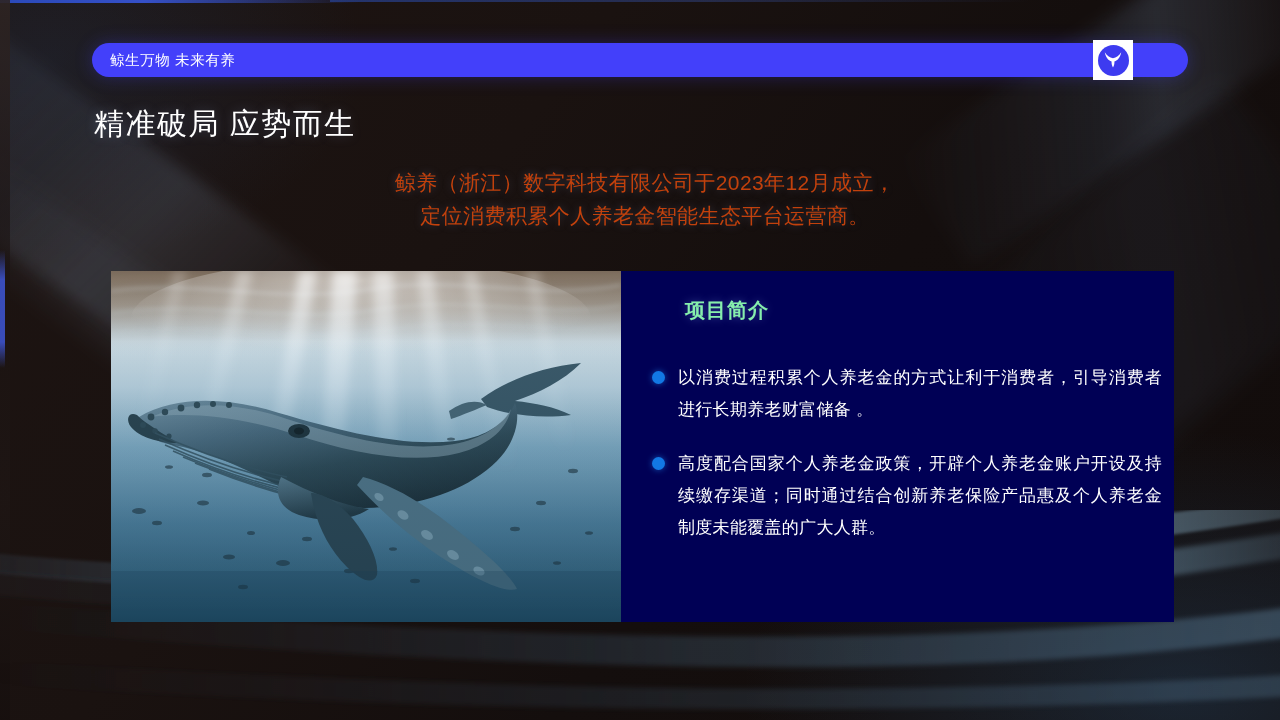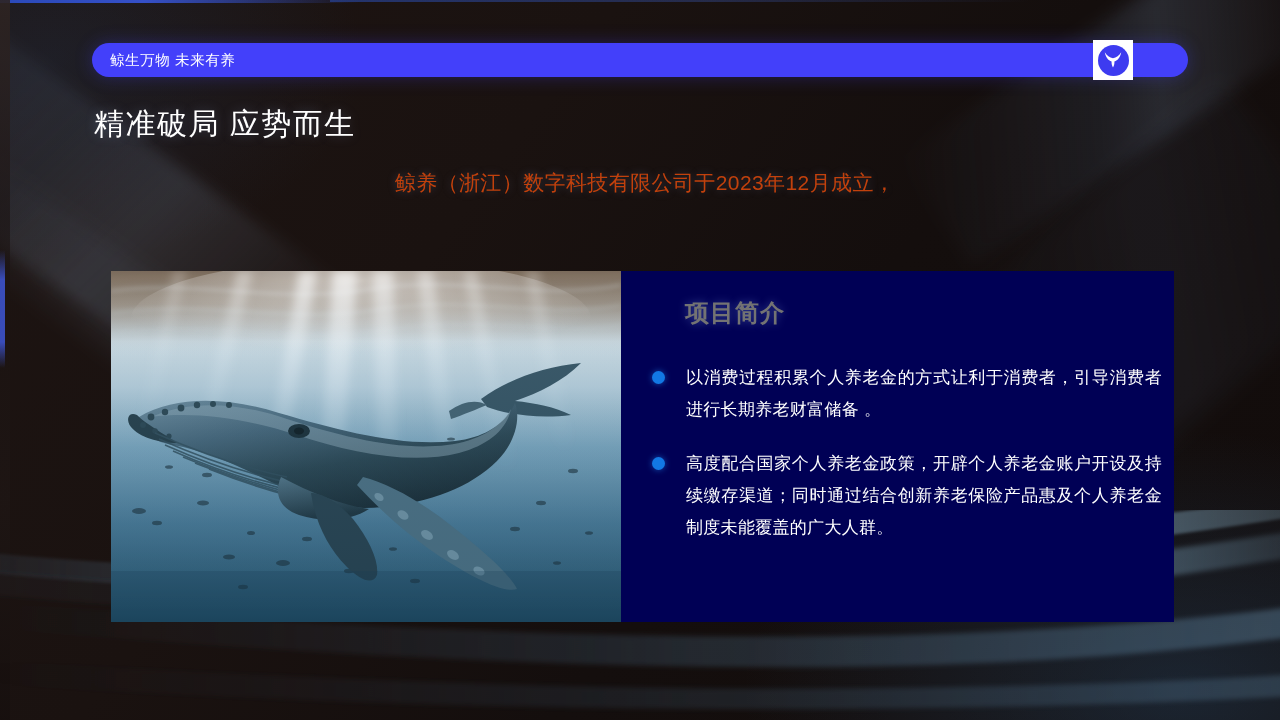--- a/index.html
+++ b/index.html
@@ -167,23 +167,23 @@
   
   .panel {
     position: absolute;
     left: 621px; top: 271px;
     width: 553px; height: 351px;
     background: #000055;
   }
   .panel-title {
     position: absolute;
     left: 685px; top: 297px;
-    font-size: 24px;
+    font-size: 20px;
     font-weight: bold;
-    color: #737373;
+    color: #86efac;
     letter-spacing: 1px;
     text-shadow: 0 0 8px rgba(150,180,255,0.35);
   }
   .bullets {
     position: absolute;
     left: 652px; top: 362px;
     width: 510px;
   }
   .bullet {
     position: relative;
@@ -193,21 +193,21 @@
   .bullet-dot {
     position: absolute;
     left: 0; top: 9px;
     width: 13px; height: 13px;
     border-radius: 50%;
     background: #1278e4;
     box-shadow: 0 0 6px rgba(30,130,235,0.6);
   }
   .bullet-text {
     display: block;
-    margin-left: 34px;
+    margin-left: 26px;
     font-size: 17px;
     color: #ffffff;
     line-height: 32px;
     letter-spacing: 0.3px;
     text-align: justify;
     text-justify: inter-ideograph;
   }
 </style>
 </head>
 <body>
@@ -263,20 +263,21 @@
     <div class="logo-circle">
       <svg width="22" height="20" viewBox="0 0 22 20">
         <path d="M2.8 2.2 C3.6 7.0 6.2 10.4 9.6 11.6 C9.4 13.6 9.9 15.8 11 17.4 C12.1 15.8 12.6 13.6 12.4 11.6 C15.8 10.4 18.4 7.0 19.2 2.2 C17.2 5.4 14.4 7.6 11 8.3 C7.6 7.6 4.8 5.4 2.8 2.2 Z" fill="#ffffff"></path>
       </svg>
     </div>
   </div>
 
   <div class="main-title">精准破局 应势而生</div>
   <div class="subtitle">
     <span class="ln">鲸养（浙江）数字科技有限公司于2023年12月成立，</span>
+    <span class="ln">定位消费积累个人养老金智能生态平台运营商。</span>
   </div>
 
   <div class="photo">
     <svg width="510" height="351" viewBox="0 0 510 351">
       <defs>
         <linearGradient id="water" x1="0" y1="0" x2="0" y2="1">
           <stop offset="0%" stop-color="#8a7a6c"></stop>
           <stop offset="9%" stop-color="#9a9691"></stop>
           <stop offset="20%" stop-color="#c3d4dd"></stop>
           <stop offset="33%" stop-color="#a9c3d2"></stop>

